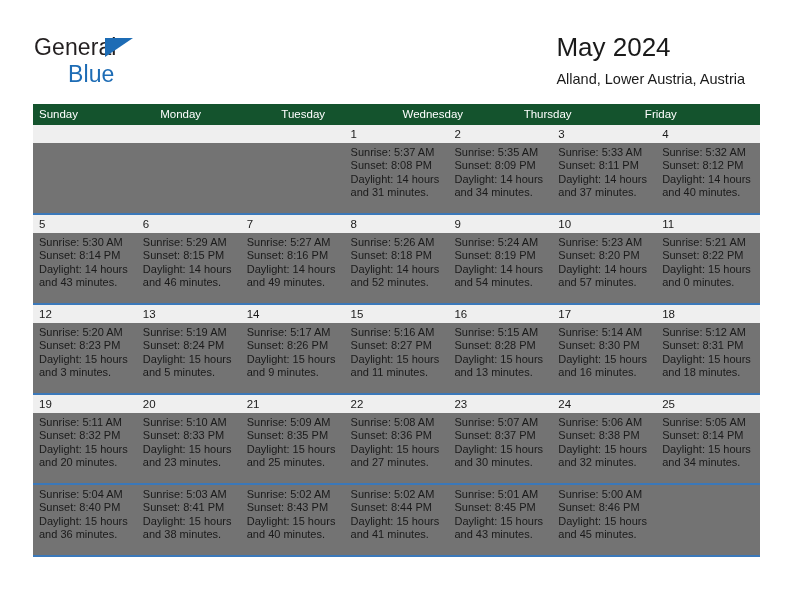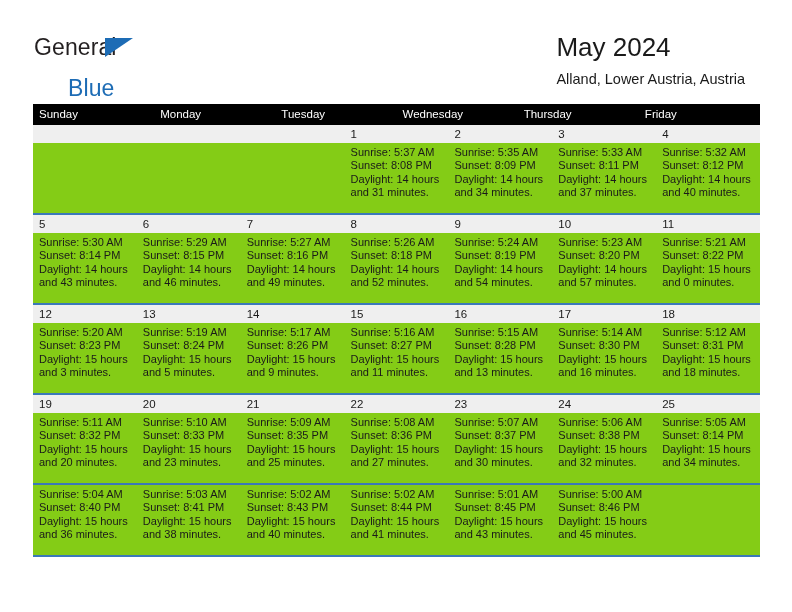--- a/index.html
+++ b/index.html
@@ -47,21 +47,21 @@
     left: 71px;
     top: 2px;
     width: 0;
     height: 0;
     border-left: 28px solid #1d6cb5;
     border-bottom: 19px solid transparent;
   }
   .brand-row2 {
     font-size: 23px;
     color: #1d6cb5;
-    margin-top: 16px;
+    margin-top: 2px;
     margin-left: 34px;
     letter-spacing: 0.1px;
   }
   .title-block {
     position: absolute;
     right: 36px;
     top: 34px;
     text-align: left;
   }
   .cal-title {
@@ -79,21 +79,21 @@
 
   
   .calendar {
     position: absolute;
     left: 33px;
     top: 104px;
     width: 727px;
   }
   .weekday-row {
     display: flex;
-    background: #000000;
+    background: #14532d;
     height: 21px;
   }
   .weekday {
     flex: 1 1 0;
     color: #ffffff;
     font-size: 11.5px;
     line-height: 21px;
     padding-left: 6px;
     box-sizing: border-box;
     white-space: nowrap;
@@ -112,21 +112,21 @@
   .daynum {
     flex: 1 1 0;
     font-size: 11.5px;
     line-height: 18px;
     padding-left: 6px;
     box-sizing: border-box;
     color: #1a1a1a;
   }
   .detail-row {
     display: flex;
-    background: #84cc16;
+    background: #737373;
     height: 70px;
   }
   .detail {
     flex: 1 1 0;
     padding: 3px 6px 0 6px;
     box-sizing: border-box;
     font-size: 11px;
     line-height: 13.4px;
     color: #1a1a1a;
   }

